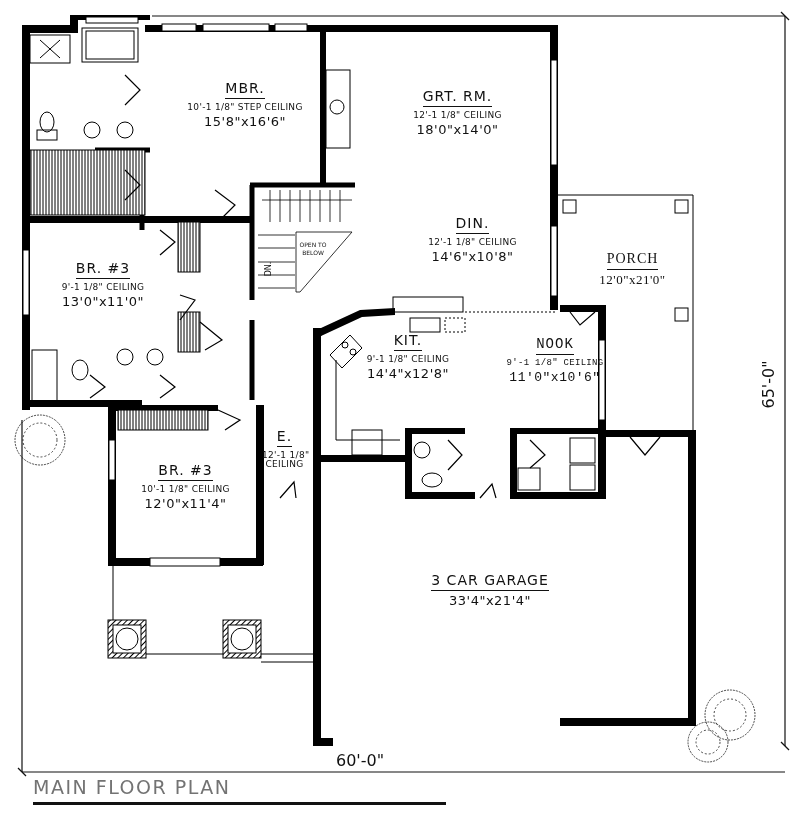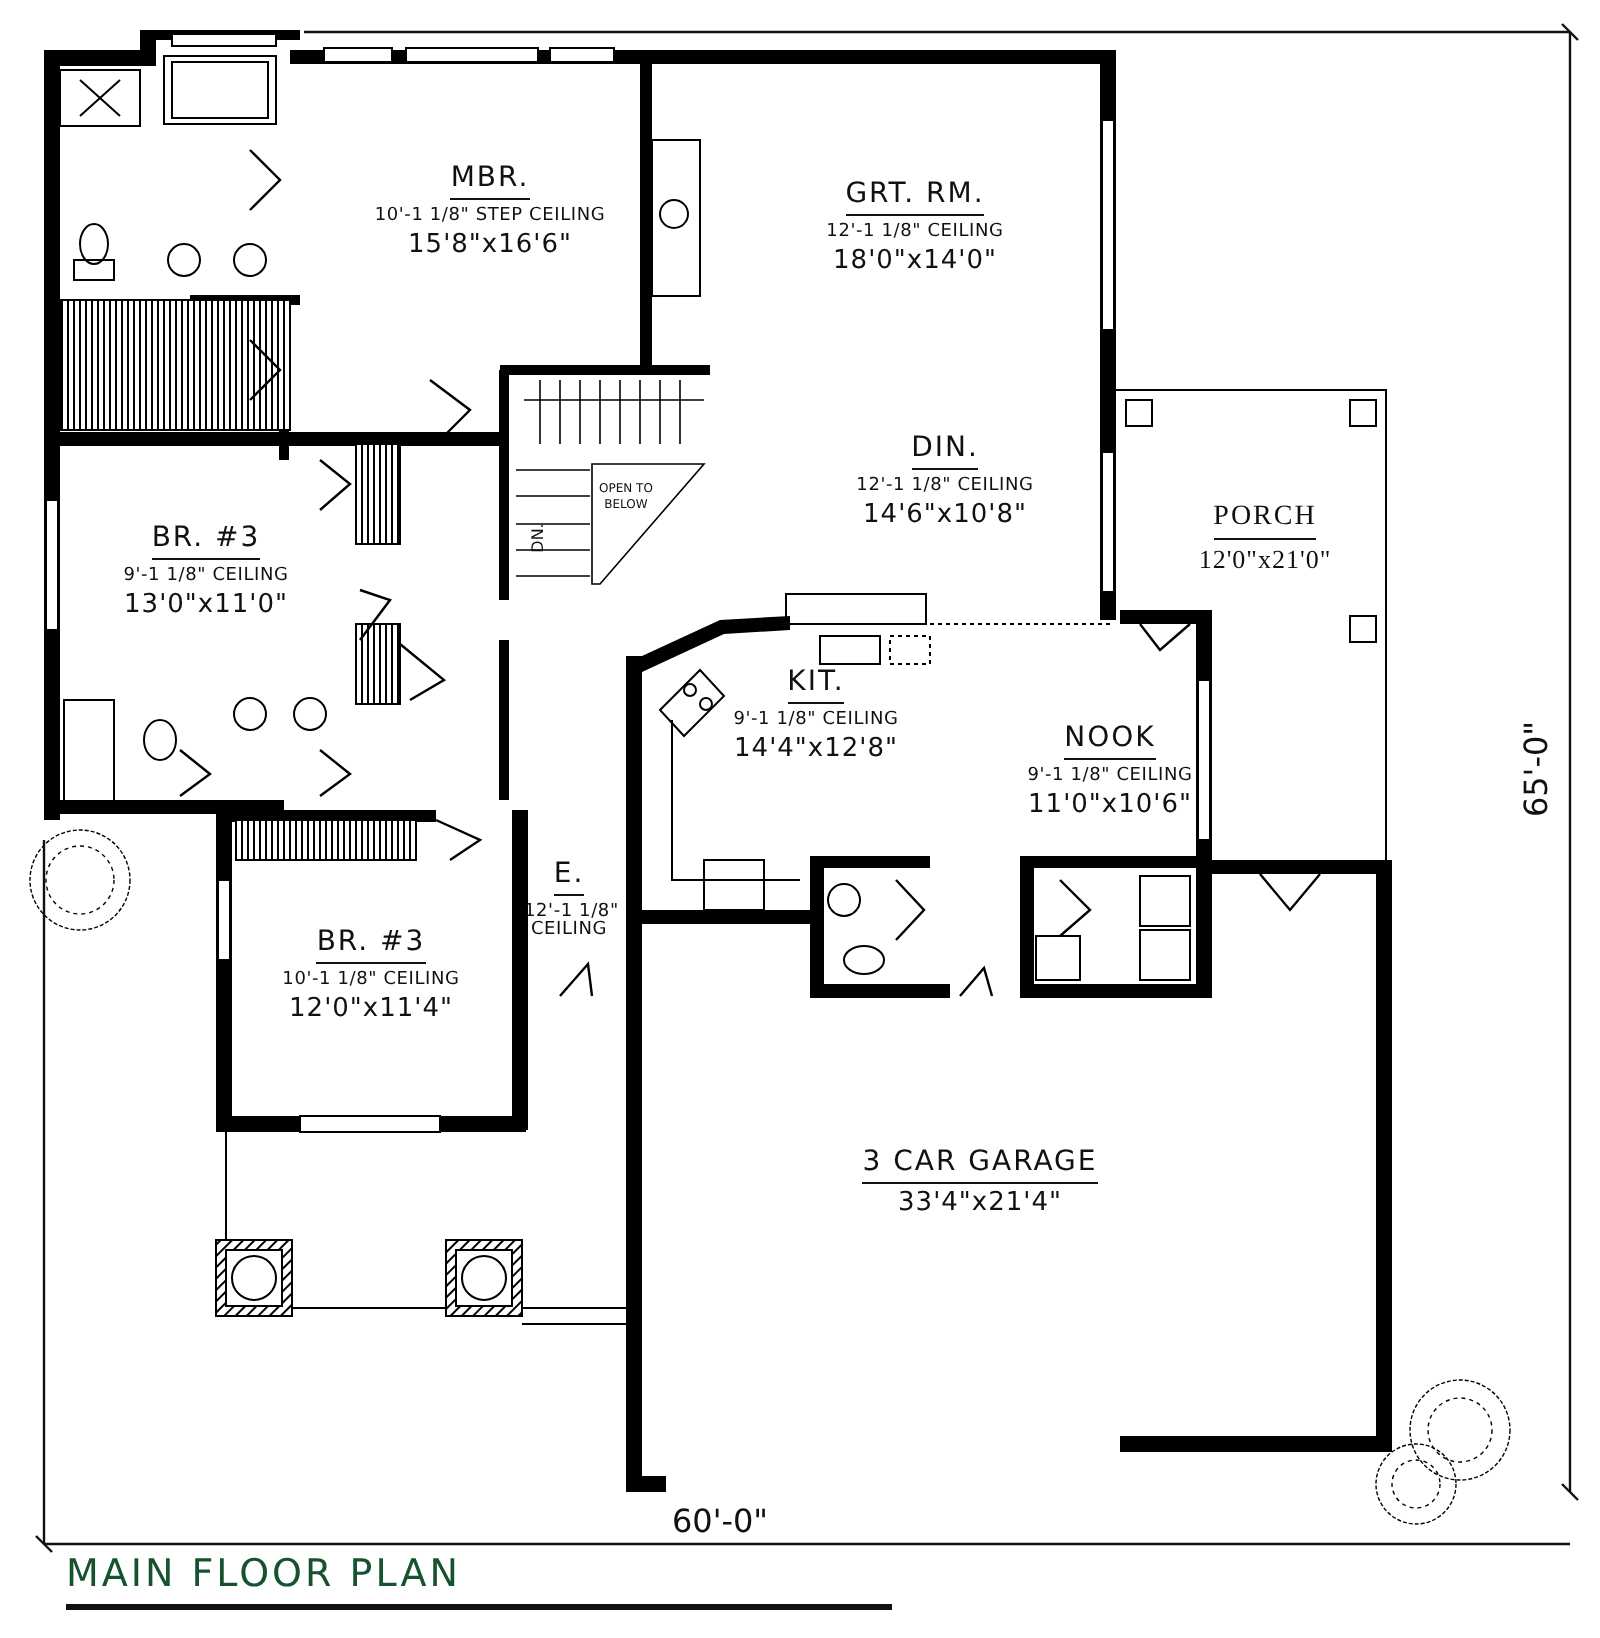--- a/index.html
+++ b/index.html
@@ -3,21 +3,21 @@
 <meta charset="utf-8">
 <style>
   html, body { margin:0; padding:0; background:#ffffff; }
   body { width:800px; height:819px; position:relative; overflow:hidden; font-family:"DejaVu Sans", sans-serif; }
   #plan { position:absolute; left:0; top:0; width:800px; height:819px; }
   .lbl { position:absolute; text-align:center; color:#111; font-family:"DejaVu Sans", sans-serif; line-height:1; white-space:nowrap; }
   .room-name { font-size:14px; letter-spacing:1px; padding-bottom:3px; border-bottom:1.5px solid #111; display:inline-block; }
   .ceil { font-size:9px; margin-top:4px; letter-spacing:0.3px; }
   .dim { font-size:13px; margin-top:3px; letter-spacing:0.5px; }
   .tiny { font-size:6px; }
-  .title { position:absolute; left:33px; top:776px; font-size:19px; letter-spacing:1.5px; color:#14532d; }
+  .title { position:absolute; left:33px; top:776px; font-size:19px; letter-spacing:1.5px; color:#737373; }
   .title-rule { position:absolute; left:33px; top:802px; width:413px; height:3px; background:#111; }
   .vdim { position:absolute; transform:rotate(-90deg); transform-origin:center; font-size:16px; color:#111; }
 </style>
 </head>
 <body>
 
 <svg id="plan" viewBox="0 0 800 819" xmlns="http://www.w3.org/2000/svg">
   <defs>
     <pattern id="hatch" width="4" height="4" patternUnits="userSpaceOnUse" patternTransform="rotate(45)">
       <rect width="4" height="4" fill="#fff"></rect>
@@ -233,21 +233,21 @@
   <div class="ceil">9'-1 1/8" CEILING</div>
   <div class="dim">13'0"x11'0"</div>
 </div>
 
 <div class="lbl" style="left:348px; top:332px; width:120px;">
   <span class="room-name">KIT.</span>
   <div class="ceil">9'-1 1/8" CEILING</div>
   <div class="dim">14'4"x12'8"</div>
 </div>
 
-<div class="lbl" style="left:500px; top:360px; width:110px;">
+<div class="lbl" style="left:500px; top:336px; width:110px;font-family:Liberation Mono, monospace;">
   <span class="room-name">NOOK</span>
   <div class="ceil">9'-1 1/8" CEILING</div>
   <div class="dim">11'0"x10'6"</div>
 </div>
 
 <div class="lbl" style="left:262px; top:428px; width:45px;">
   <span class="room-name" style="font-size:14px;">E.</span>
   <div class="ceil">12'-1 1/8"</div>
   <div class="ceil" style="margin-top:0;">CEILING</div>
 </div>

